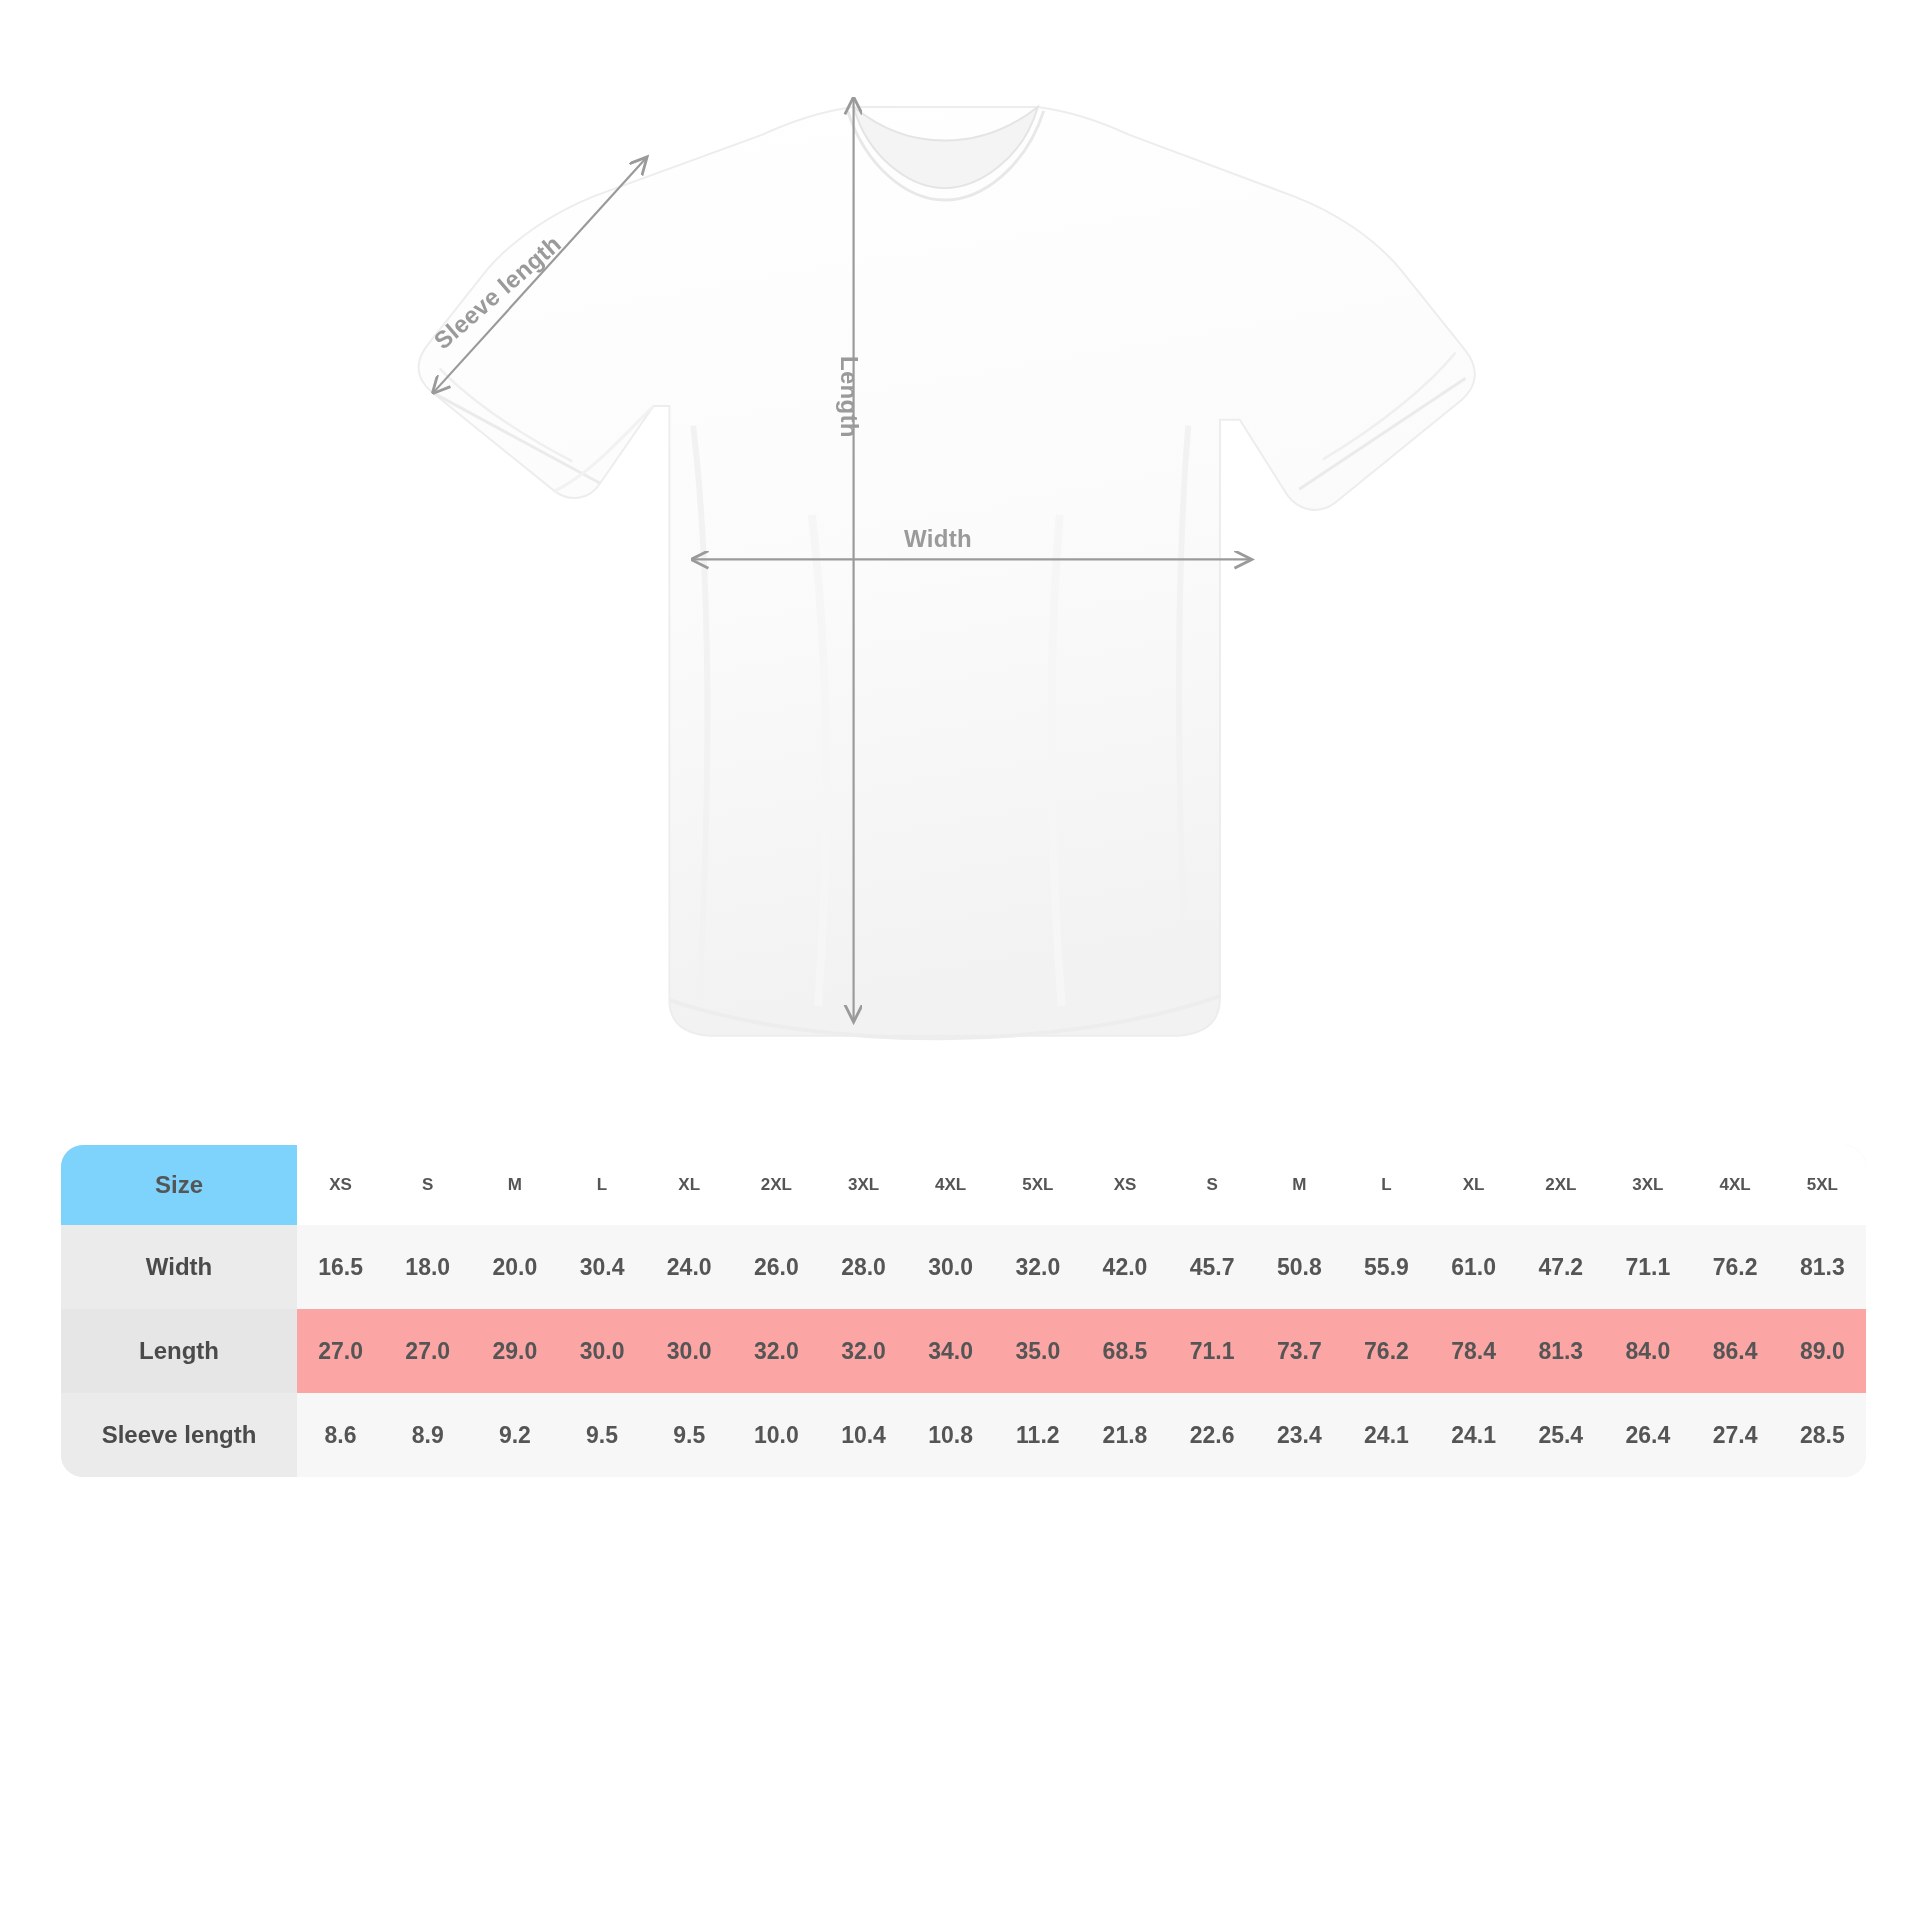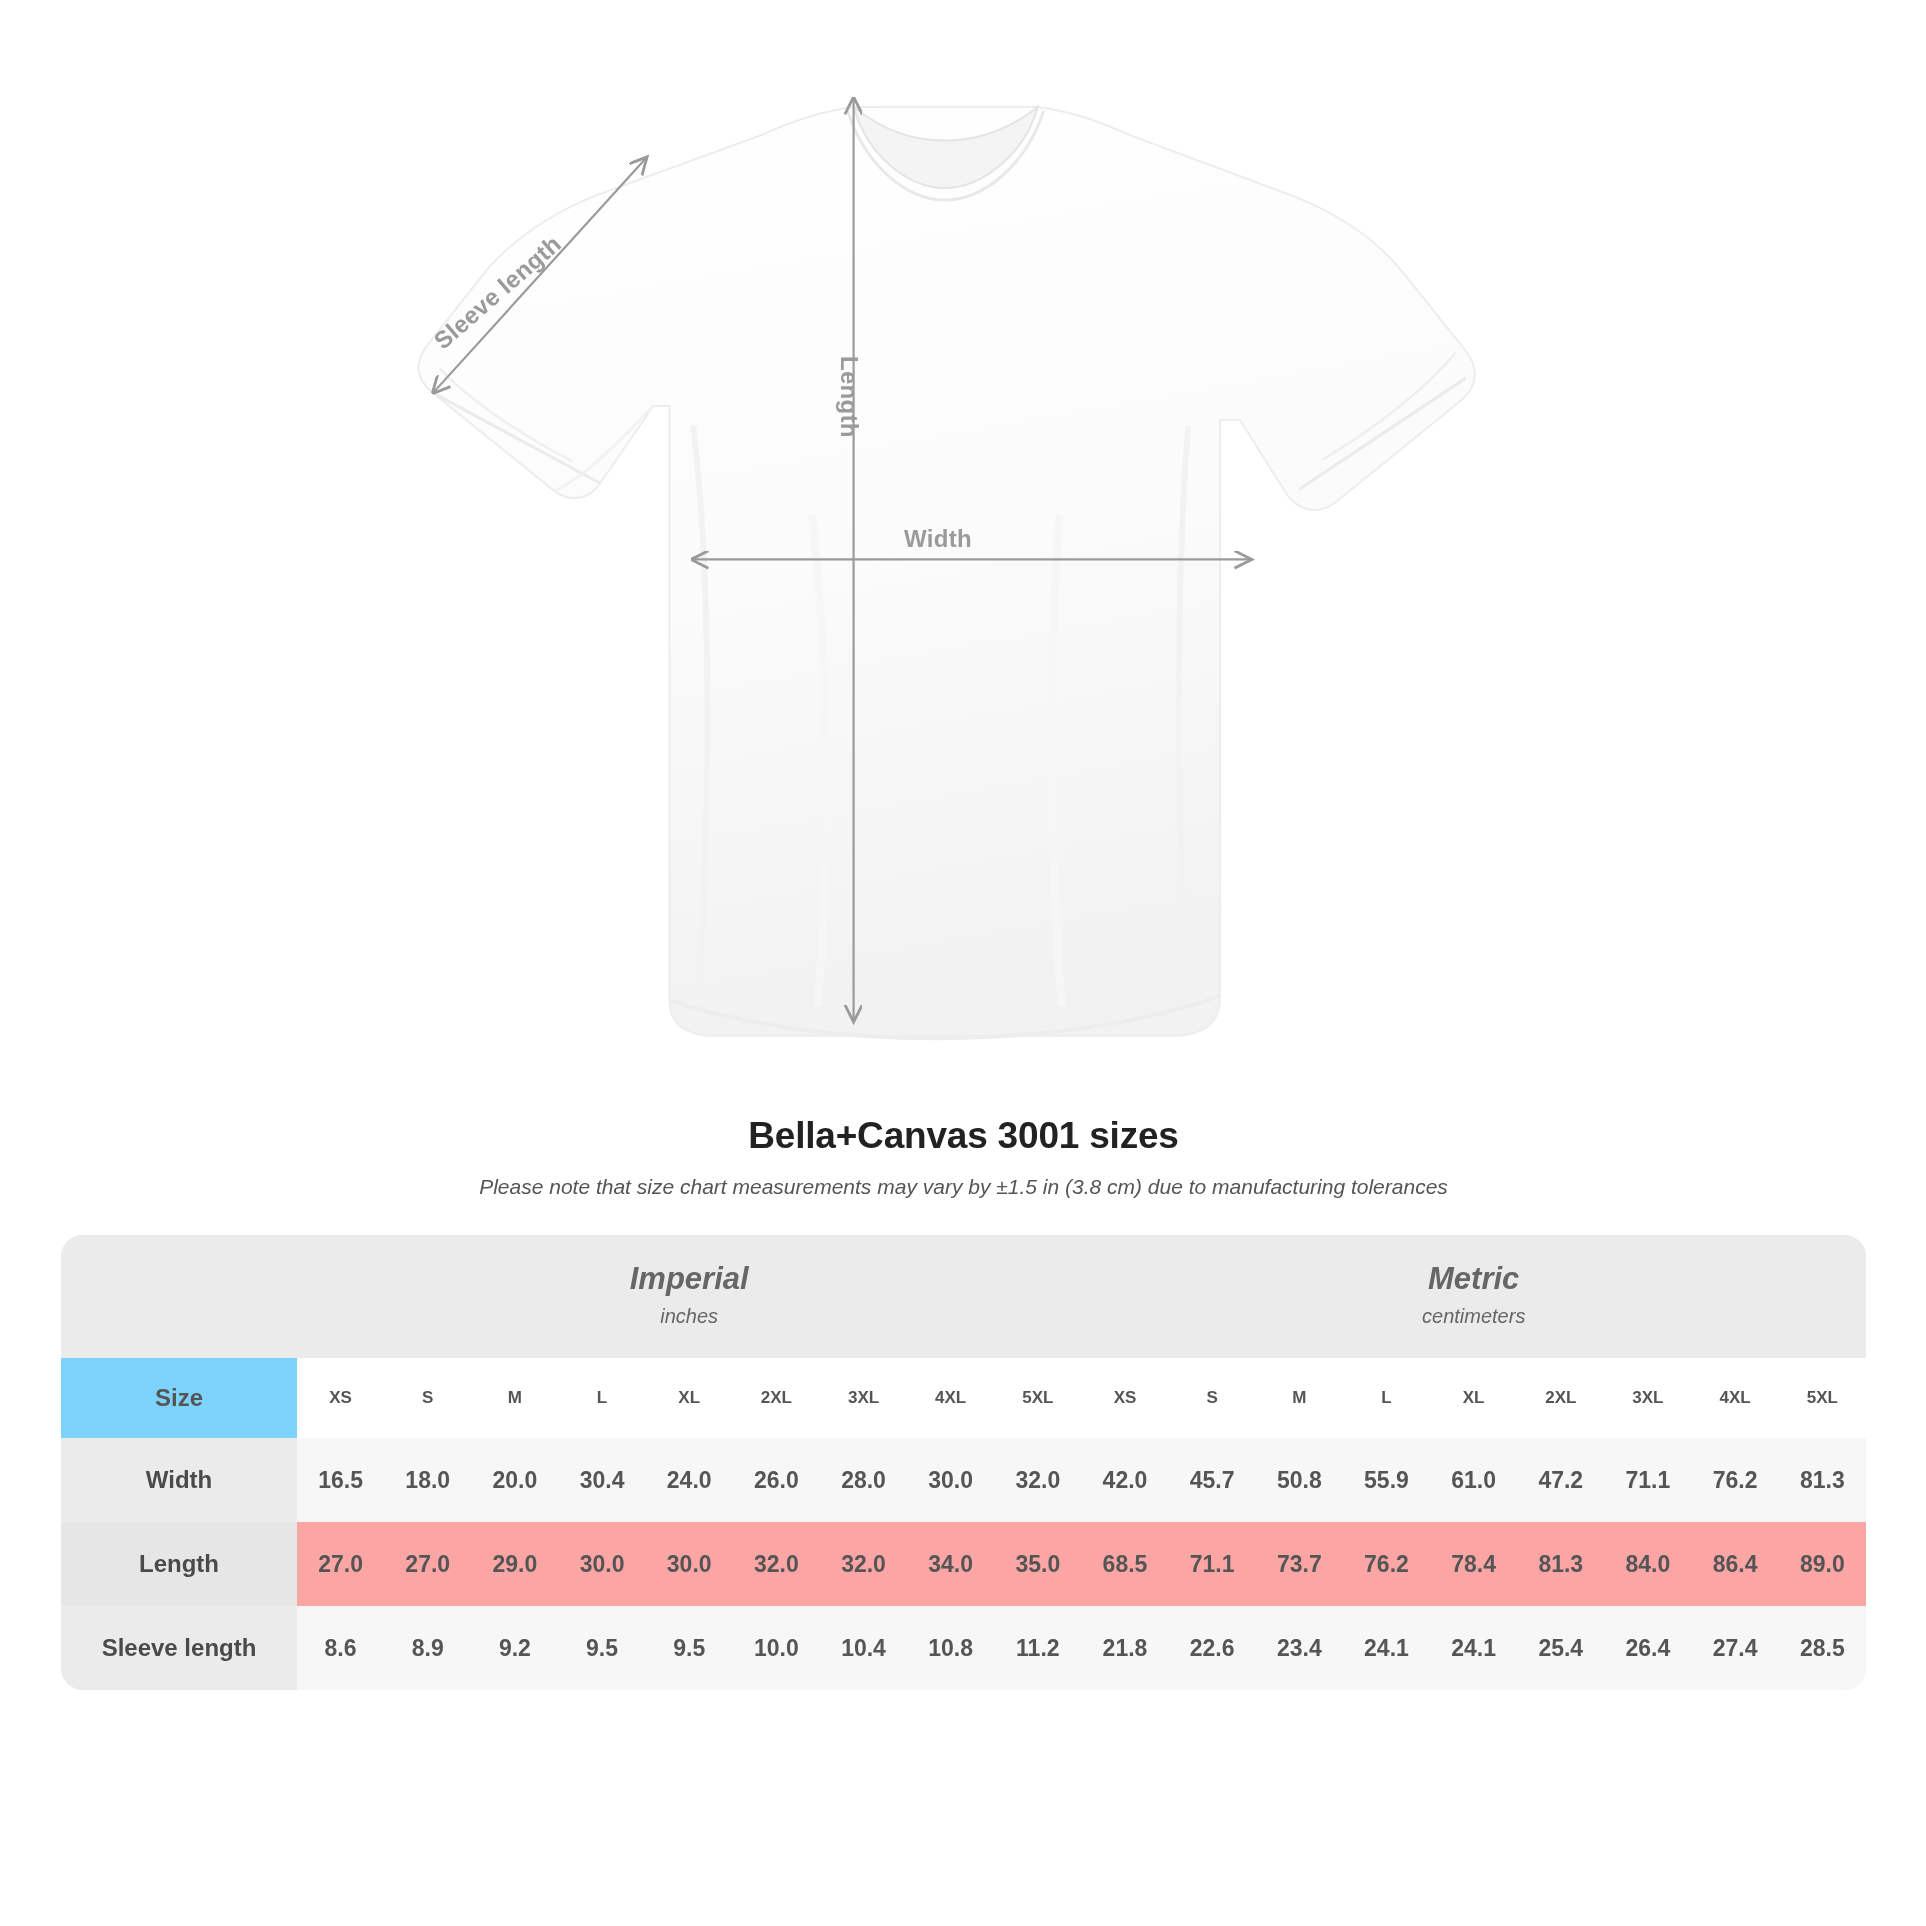--- a/index.html
+++ b/index.html
@@ -216,24 +216,20 @@
 
         <line x1="438" y1="396" x2="652" y2="160" marker-start="url(#arrTail)" marker-end="url(#arrHead)"></line>
       </g>
     </svg>
 
     <div class="dim-label" id="label-length">Length</div>
     <div class="dim-label" id="label-width">Width</div>
     <div class="dim-label" id="label-sleeve">Sleeve length</div>
   </div>
 
-  <div class="title-block">
-    <div class="chart-title">Bella+Canvas 3001 sizes</div>
-    <div class="chart-note">Please note that size chart measurements may vary by ±1.5 in (3.8 cm) due to manufacturing tolerances</div>
-  </div>
 
   <div class="table-wrap">
     <table class="size-table">
       <colgroup>
         <col class="rowhead-col">
       <col>
           <col>
           <col>
           <col>
           <col>
@@ -245,31 +241,20 @@
           <col>
           <col>
           <col>
           <col>
           <col>
           <col>
           <col>
           <col>
         </colgroup>
       <thead>
-        <tr class="unit-row">
-          <td></td>
-          <td colspan="9">
-            <span class="unit-name">Imperial</span>
-            <span class="unit-sub">inches</span>
-          </td>
-          <td colspan="9">
-            <span class="unit-name">Metric</span>
-            <span class="unit-sub">centimeters</span>
-          </td>
-        </tr>
         <tr class="hdr-row">
           <th class="rowhead">Size</th>
         <th>XS</th>
             <th>S</th>
             <th>M</th>
             <th>L</th>
             <th>XL</th>
             <th>2XL</th>
             <th>3XL</th>
             <th>4XL</th>

